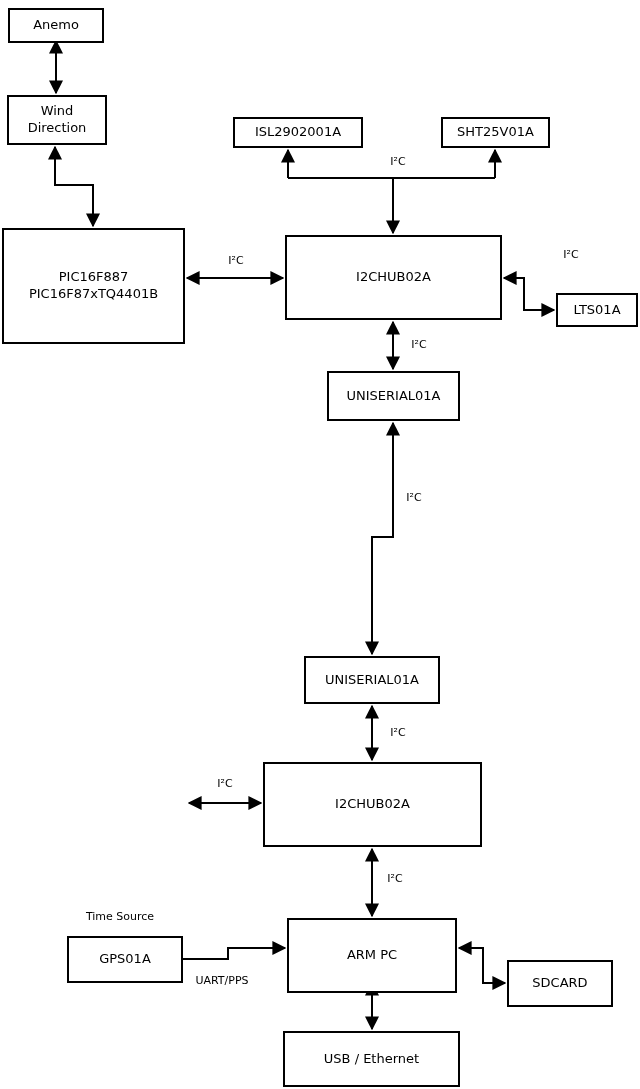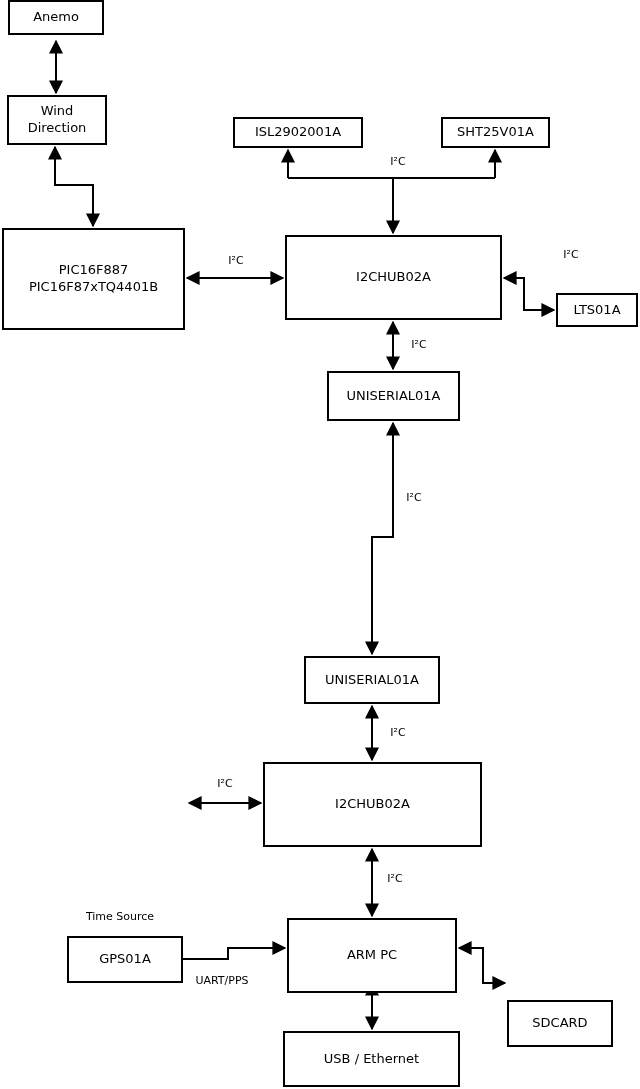--- a/index.html
+++ b/index.html
@@ -71,35 +71,35 @@
 
     <polyline points="175,959 228,959 228,948 285,948" marker-end="url(#ah)"></polyline>
 
     <polyline points="459,948 483,948 483,983 505,983" marker-end="url(#ah)"></polyline>
     <polyline points="505,983 483,983 483,948 459,948" marker-end="url(#ah)"></polyline>
 
     <polyline points="372,983 372,1029" marker-end="url(#ah)"></polyline>
     <polyline points="372,1029 372,983" marker-end="url(#ah)"></polyline>
   </svg>
 
-  <div class="box" style="left:8px;top:0;width:96px;height:35px">Anemo</div>
+  <div class="box" style="left:8px;top:8px;width:96px;height:35px">Anemo</div>
   <div class="box" style="left:7px;top:95px;width:100px;height:50px">Wind
 Direction</div>
-  <div class="box" style="left:2px;top:228px;width:183px;height:102px">PIC16F887
+  <div class="box" style="left:2px;top:228px;width:183px;height:116px">PIC16F887
 PIC16F87xTQ4401B</div>
   <div class="box" style="left:233px;top:117px;width:130px;height:31px">ISL2902001A</div>
   <div class="box" style="left:441px;top:117px;width:109px;height:31px">SHT25V01A</div>
   <div class="box" style="left:285px;top:235px;width:217px;height:85px">I2CHUB02A</div>
   <div class="box" style="left:556px;top:293px;width:82px;height:34px">LTS01A</div>
   <div class="box" style="left:327px;top:371px;width:133px;height:50px">UNISERIAL01A</div>
   <div class="box" style="left:304px;top:656px;width:136px;height:48px">UNISERIAL01A</div>
   <div class="box" style="left:263px;top:762px;width:219px;height:85px">I2CHUB02A</div>
   <div class="box" style="left:67px;top:936px;width:116px;height:47px">GPS01A</div>
   <div class="box" style="left:287px;top:918px;width:170px;height:75px">ARM PC</div>
-  <div class="box" style="left:507px;top:1000px;width:106px;height:47px">SDCARD</div>
+  <div class="box" style="left:507px;top:960px;width:106px;height:47px">SDCARD</div>
   <div class="box" style="left:283px;top:1031px;width:177px;height:56px">USB / Ethernet</div>
 
   <div class="lbl" style="left:398px;top:161px">I²C</div>
   <div class="lbl" style="left:236px;top:260px">I²C</div>
   <div class="lbl" style="left:571px;top:254px">I²C</div>
   <div class="lbl" style="left:419px;top:344px">I²C</div>
   <div class="lbl" style="left:414px;top:497px">I²C</div>
   <div class="lbl" style="left:398px;top:732px">I²C</div>
   <div class="lbl" style="left:225px;top:783px">I²C</div>
   <div class="lbl" style="left:395px;top:878px">I²C</div>

